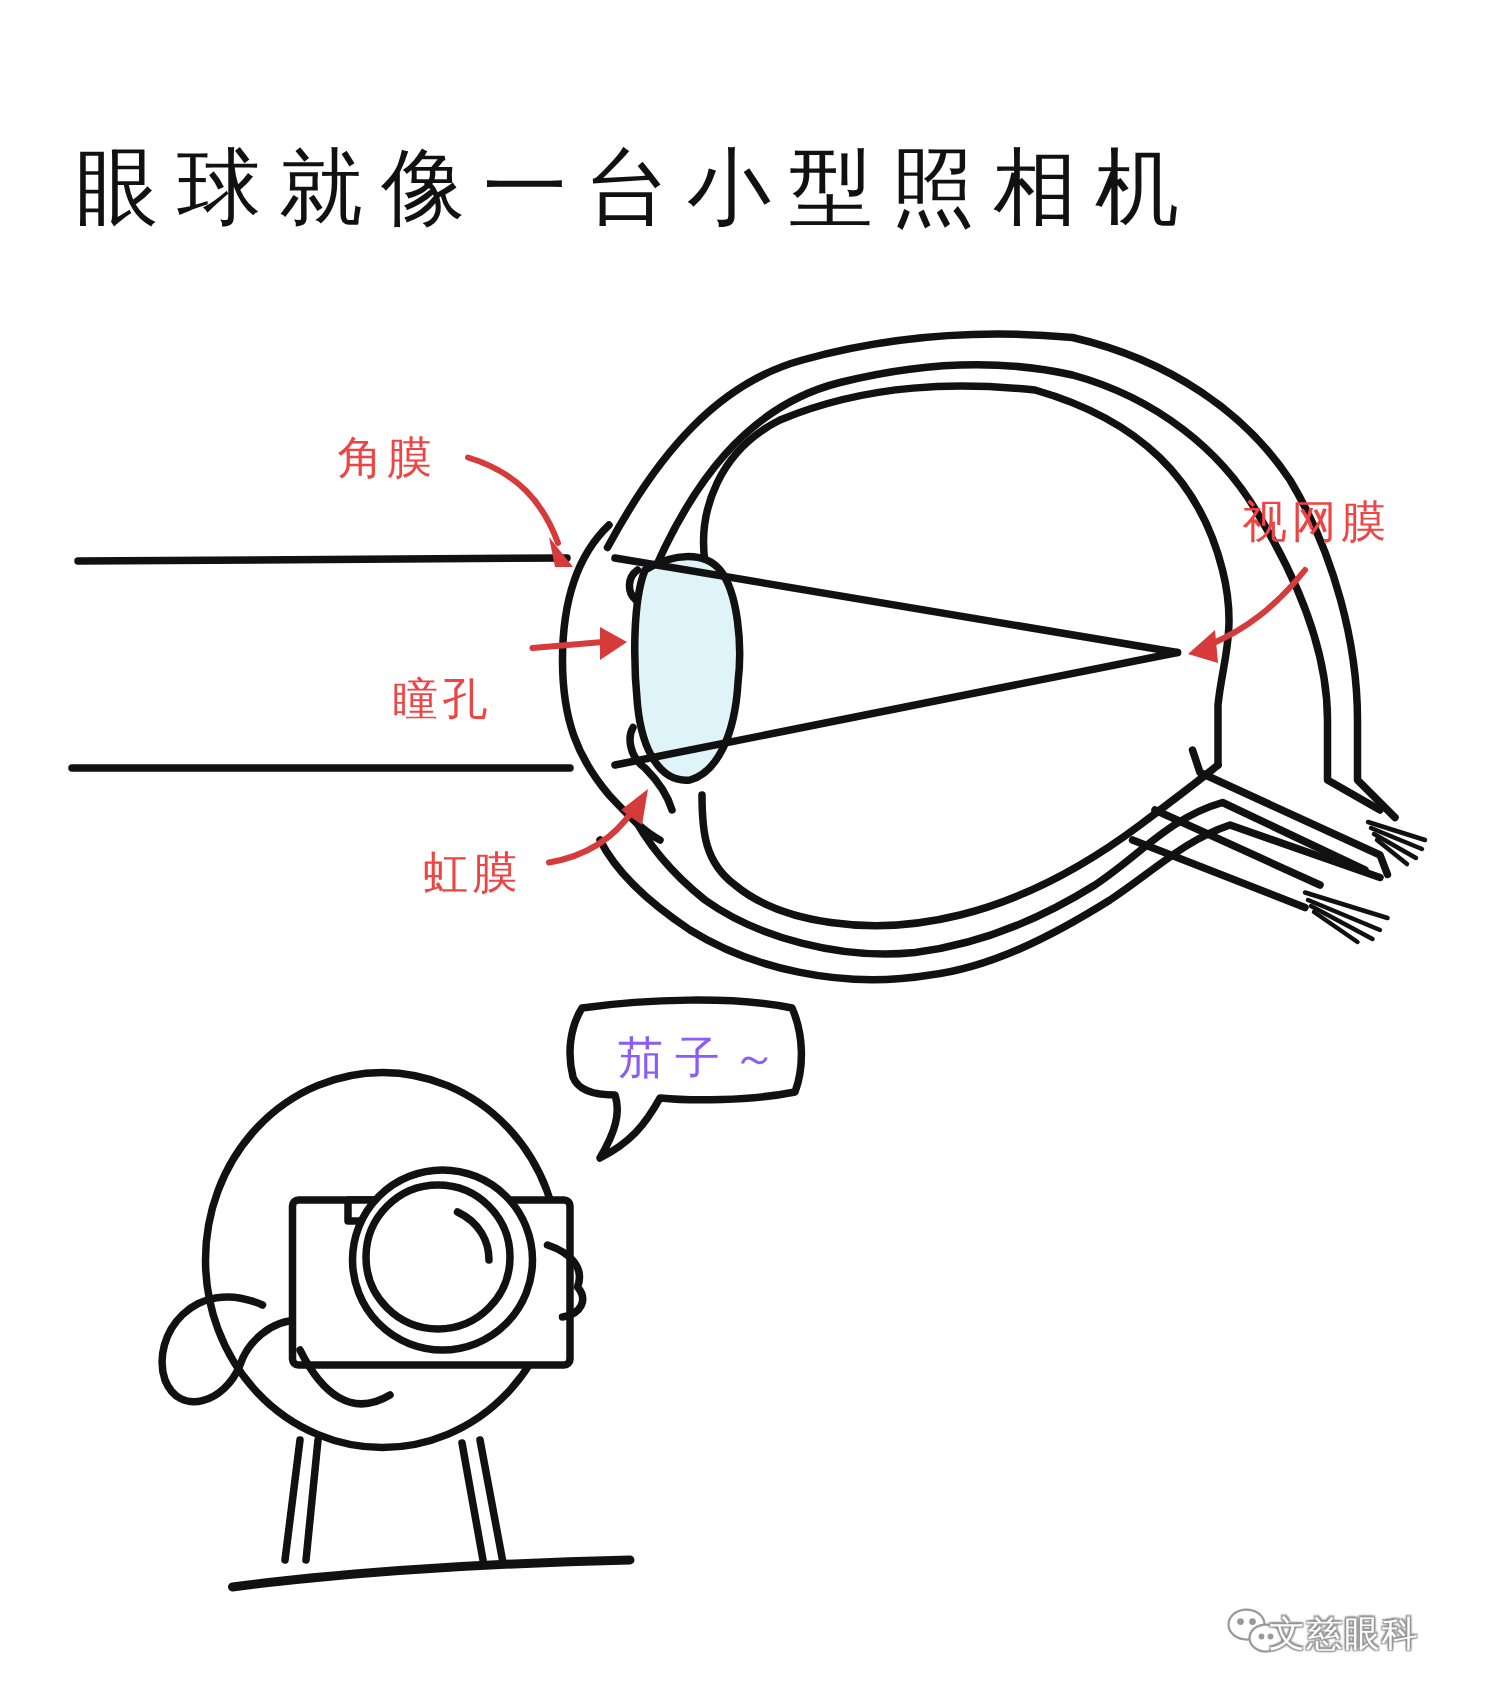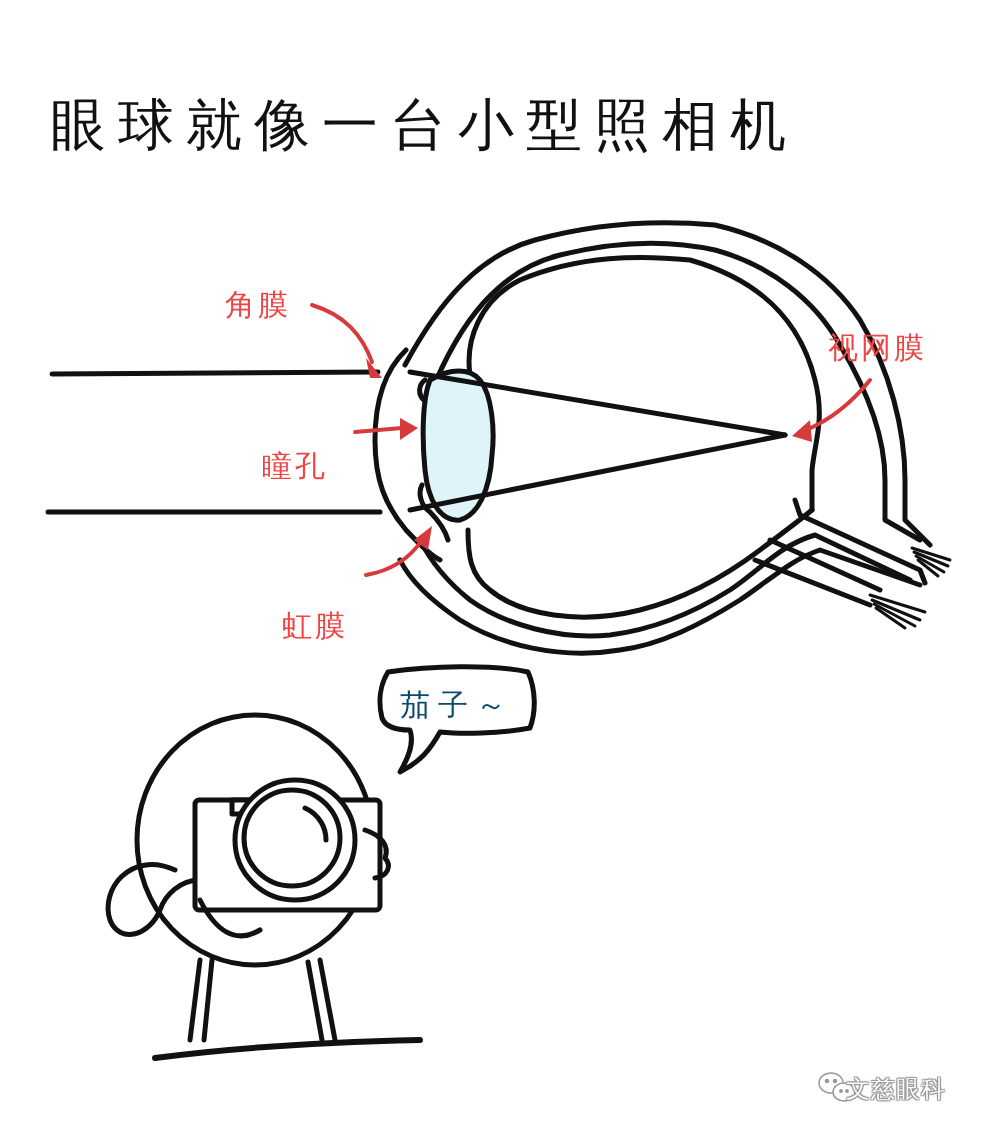--- a/index.html
+++ b/index.html
@@ -4,21 +4,21 @@
   <style>
     html, body { margin: 0; padding: 0; background: #ffffff; }
     body { width: 1000px; height: 1134px; position: relative; overflow: hidden;
            font-family: "DejaVu Sans", sans-serif; }
     .canvas { position: absolute; left: 0; top: 0; width: 1000px; height: 1134px; }
     .title { position: absolute; left: 0; width: 848px; top: 88px; text-align: center;
              font-size: 56px; color: #111; letter-spacing: 12px; font-weight: normal;
              font-family: "DejaVu Sans", sans-serif; }
     .label { position: absolute; font-size: 30px; color: #ef4444; letter-spacing: 3px;
              font-family: "DejaVu Sans", sans-serif; white-space: nowrap; }
-    .bubble-text { position: absolute; left: 400px; top: 685px; font-size: 30px; color: #0c4a6e;
+    .bubble-text { position: absolute; left: 412px; top: 685px; font-size: 30px; color: #8b5cf6;
                    letter-spacing: 8px; white-space: nowrap; }
     .watermark { position: absolute; left: 794px; top: 1073px; display: flex; align-items: center; gap: 8px; }
     .watermark-text { font-size: 24px; color: #ffffff; letter-spacing: 1px;
                       text-shadow: 0 0 1px #777, 1px 1px 1px #999, -1px -1px 1px #999, 1px -1px 1px #999, -1px 1px 1px #999; }
     svg path, svg line, svg ellipse, svg circle, svg rect, svg polyline, svg polygon { vector-effect: non-scaling-stroke; }
   </style>
 </head>
 <body>
 
 <div class="canvas">
@@ -101,21 +101,21 @@
       <ellipse cx="26" cy="20" rx="11" ry="9"></ellipse>
       <circle cx="9" cy="9" r="1.5" fill="#999"></circle>
       <circle cx="17" cy="9" r="1.5" fill="#999"></circle>
       <circle cx="23" cy="19" r="1.2" fill="#999"></circle>
       <circle cx="29" cy="19" r="1.2" fill="#999"></circle>
     </g>
   </svg>
 
   <div class="label" style="left:225px;top:285px;">角膜</div>
   <div class="label" style="left:262px;top:412px;margin-top:34px;">瞳孔</div>
-  <div class="label" style="left:282px;top:562px;margin-top:44px;">虹膜</div>
+  <div class="label" style="left:282px;top:562px;">虹膜</div>
   <div class="label" style="left:828px;top:328px;">视网膜</div>
 
   <div class="bubble-text">茄子～</div>
 
   <div class="watermark">
     <span style="display:inline-block;width:44px;"></span>
     <span class="watermark-text">文慈眼科</span>
   </div>
 </div>
 

